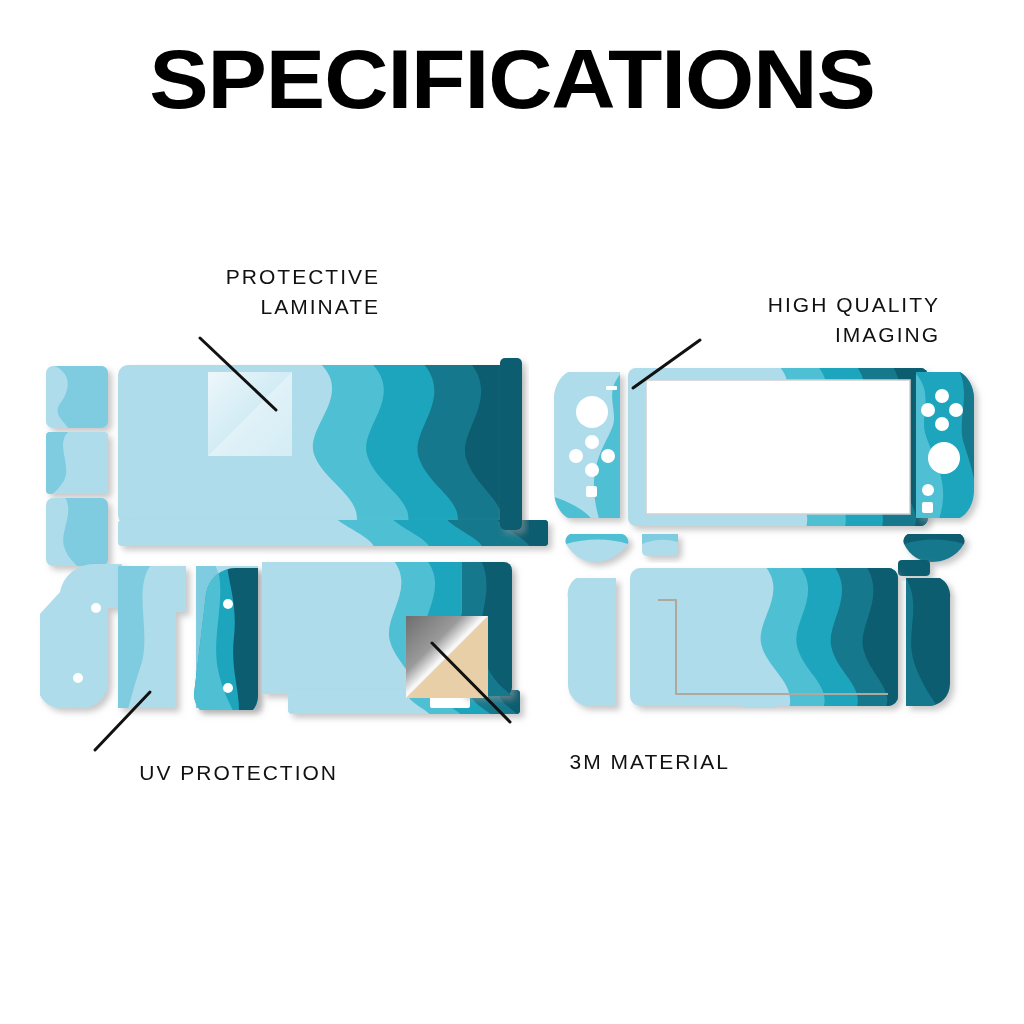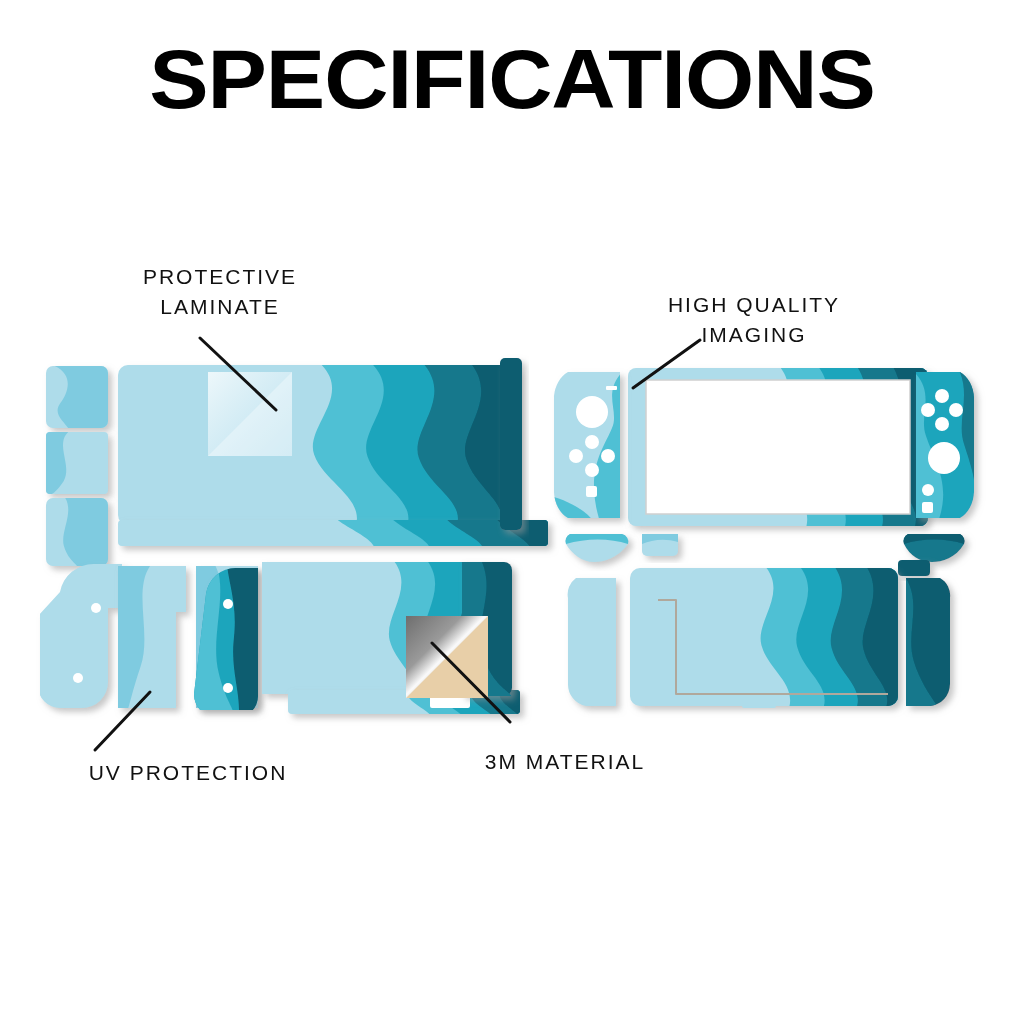--- a/index.html
+++ b/index.html
@@ -28,26 +28,26 @@
   }
 
   .callout{
     position:absolute;
     font-family:"Liberation Sans", sans-serif;
     font-weight:400;
     font-size:21px;
     line-height:30px;
     letter-spacing:2.0px;
     color:#111111;
-    text-align:center;
+    text-align:right;
     white-space:pre-line;
   }
   #callout-protective-laminate{left:60px;top:262px;width:320px;}
-  #callout-high-quality-imaging{left:594px;top:290px;width:320px;}
-  #callout-uv-protection{left:10px;top:758px;width:300px;text-align:center;padding-left:28px;}
+  #callout-high-quality-imaging{left:620px;top:290px;width:320px;}
+  #callout-uv-protection{left:10px;top:758px;width:300px;text-align:right;padding-left:28px;}
   #callout-3m-material{left:400px;top:747px;width:330px;}
 
   #art{position:absolute;left:0;top:0;width:1024px;height:1024px;}
 </style>
 </head>
 <body style="background: rgb(255, 255, 255);">
 
 <div id="page">
 
   <div class="title">SPECIFICATIONS</div>

